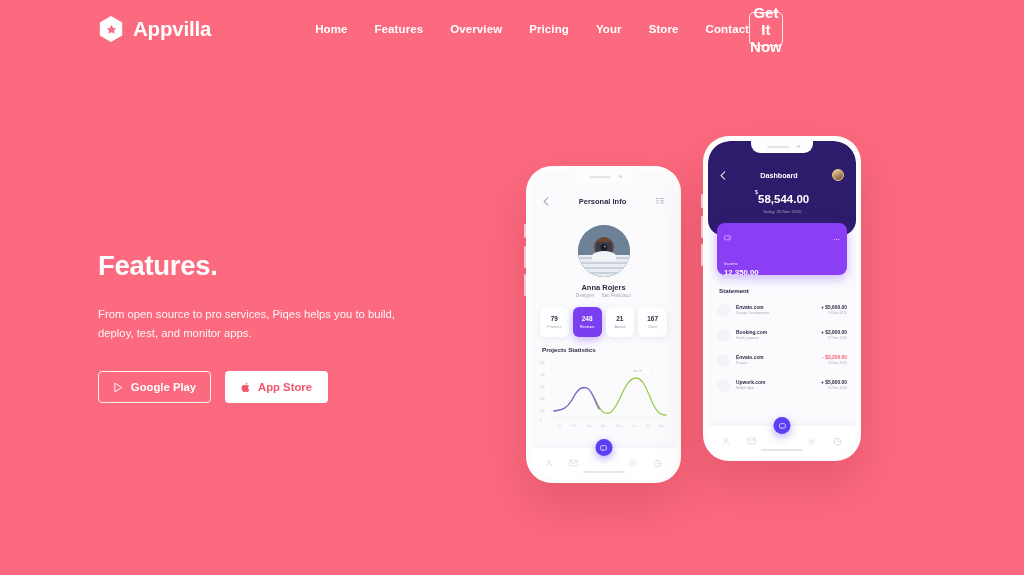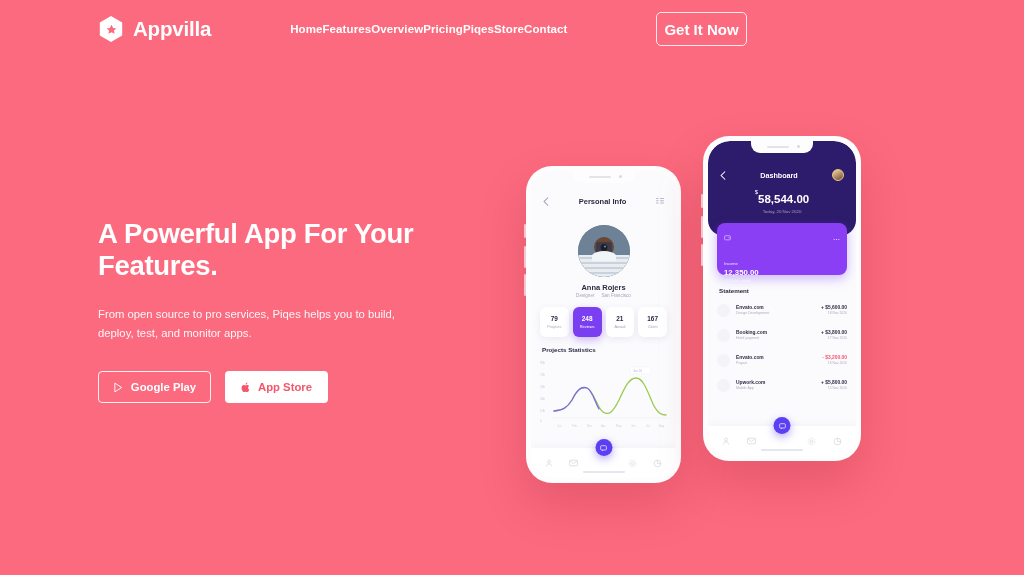--- a/index.html
+++ b/index.html
@@ -18,21 +18,21 @@
   .brand { display: flex; align-items: center; gap: 9px; margin-left: 98px; }
   .brand-mark {
     width: 26px; height: 26px; background: #ffffff;
     clip-path: polygon(50% 0%, 93% 25%, 93% 75%, 50% 100%, 7% 75%, 7% 25%);
     display: flex; align-items: center; justify-content: center;
   }
   .brand-mark svg { display: block; }
   .brand-name {
     color: #ffffff; font-size: 20.5px; font-weight: bold; letter-spacing: -0.2px;
   }
-  .navlinks { display: flex; align-items: center; margin-left: 79px; }
+  .navlinks { display: flex; align-items: center; gap: 27px; margin-left: 104px; }
   .navlink {
     color: #ffffff; font-size: 11.5px; font-weight: bold;
     text-decoration: none; white-space: nowrap; letter-spacing: .1px;
   }
   .cta-nav {
     margin-left: auto; margin-right: 84px;
     width: 91px; height: 34px; border: 1.5px solid rgba(255,255,255,.85);
     border-radius: 5px; background: transparent; cursor: pointer;
     color: #ffffff; font-size: 15px; font-weight: bold;
     font-family: "Liberation Sans", sans-serif;
@@ -230,31 +230,31 @@
       </svg>
     </span>
     <span class="brand-name">Appvilla</span>
   </div>
 
   <div class="navlinks">
     <a class="navlink" href="#">Home</a>
     <a class="navlink" href="#">Features</a>
     <a class="navlink" href="#">Overview</a>
     <a class="navlink" href="#">Pricing</a>
-    <a class="navlink" href="#">Piqes</a>
+    <a class="navlink" href="#">Your</a>
     <a class="navlink" href="#">Store</a>
     <a class="navlink" href="#">Contact</a>
   </div>
 
   <button class="cta-nav">Get It Now</button>
 </div>
 
 <div class="hero-copy">
   <h1 class="hero-title">
-    <span>A Powerful App For Your</span><br>
+    <br>
     <span>Features.</span>
   </h1>
   <p class="hero-sub">From open source to pro services, Piqes helps you to build, deploy, test, and monitor apps.</p>
 
   <div class="hero-btns">
     <button class="btn btn-outline">
       <span>
         <svg width="11" height="11" viewBox="0 0 24 24">
           <path d="M4 2.5v19l15-9.5z" fill="none" stroke="#ffffff" stroke-width="2" stroke-linejoin="round"></path>
         </svg>

